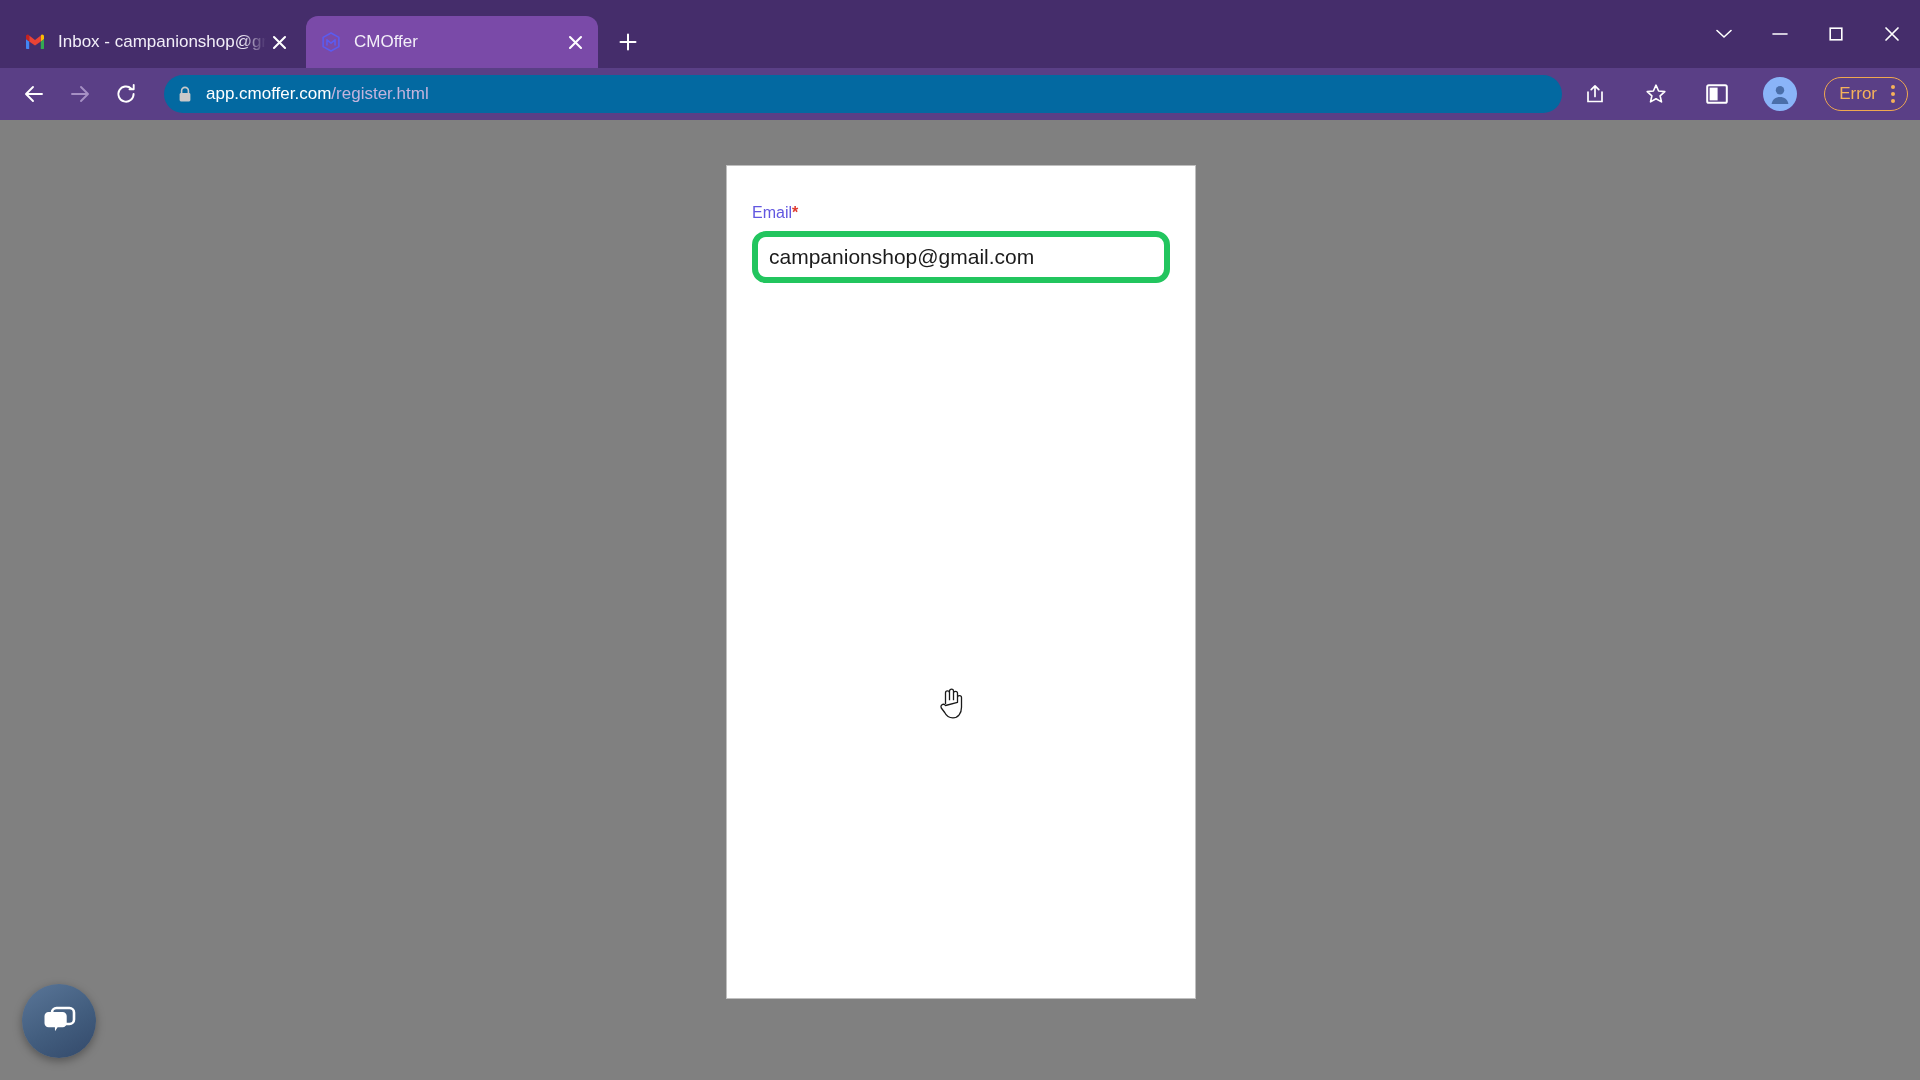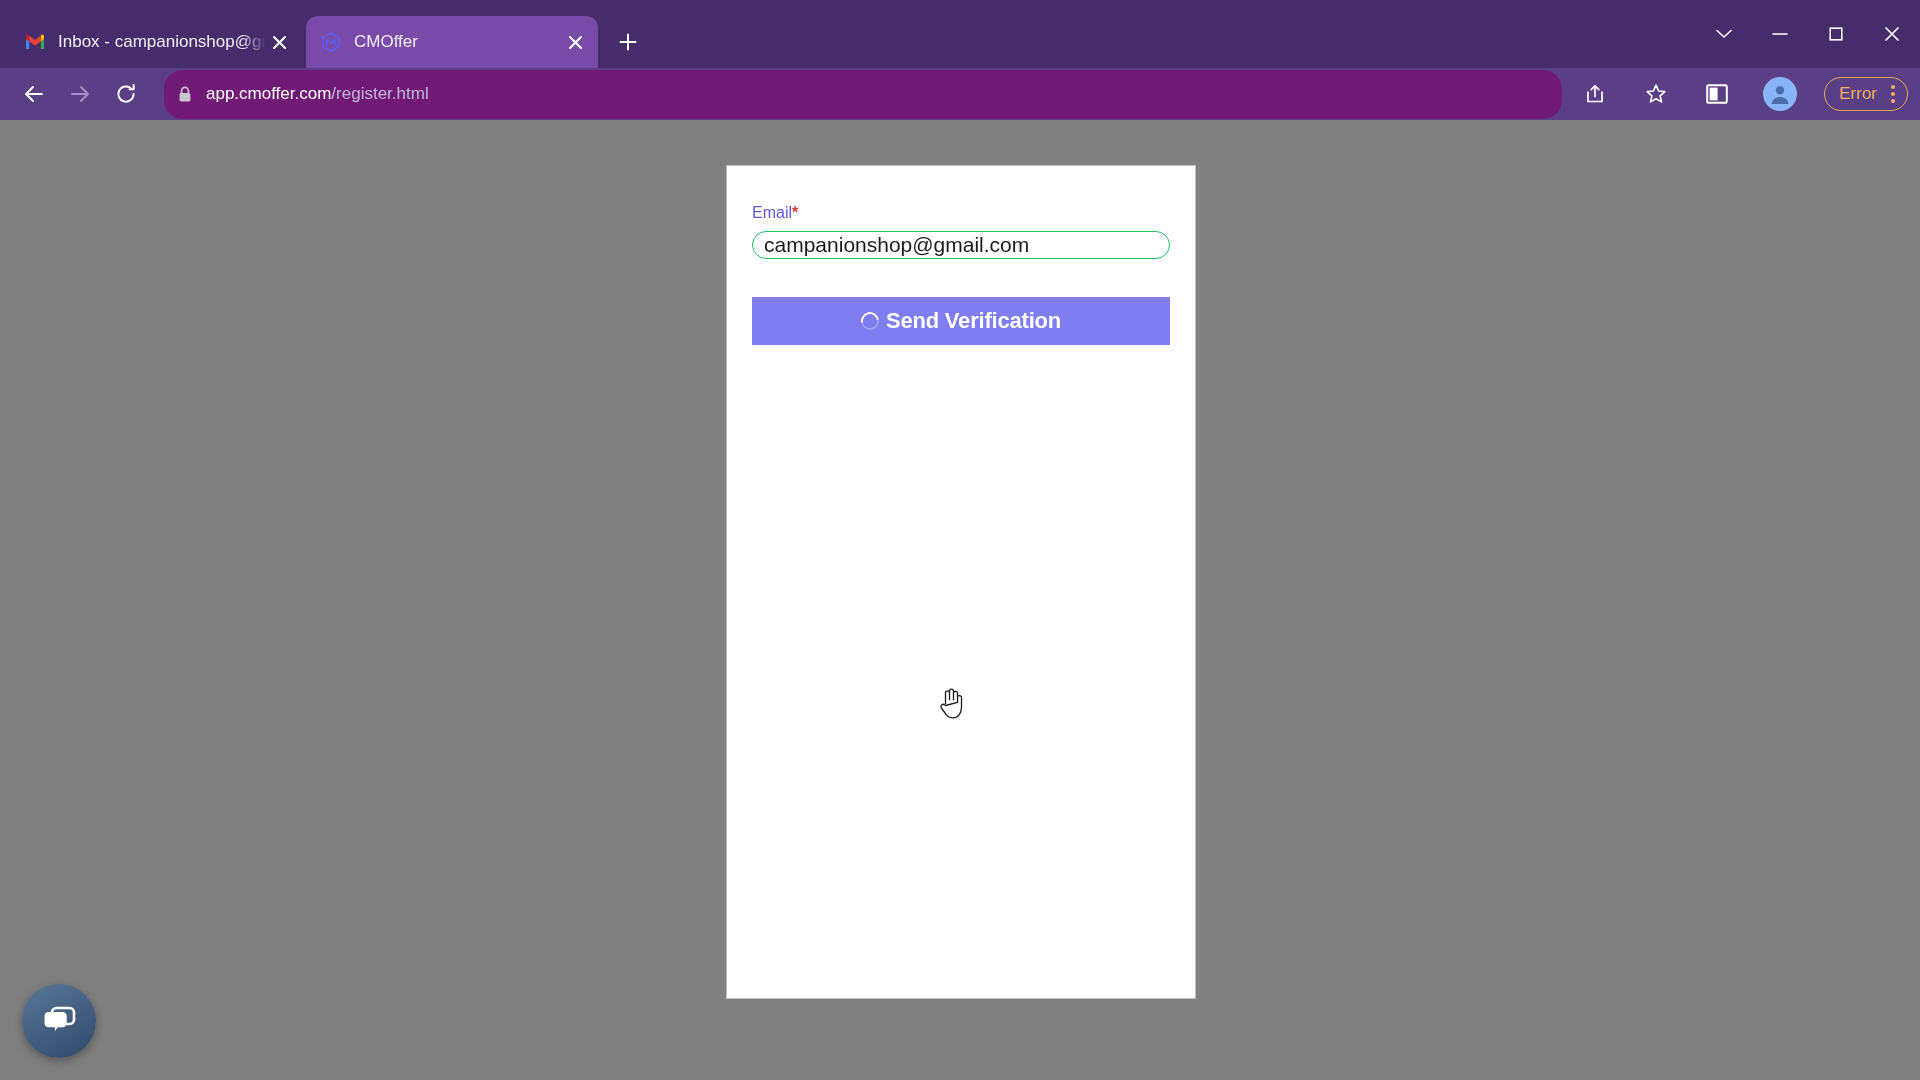--- a/index.html
+++ b/index.html
@@ -87,23 +87,23 @@
   }
   .navbtn {
     width: 44px; height: 44px;
     display: flex; align-items: center; justify-content: center;
     color: #ffffff;
     border-radius: 50%;
   }
   .navbtn.disabled { color: #a690c4; }
   .omnibox {
     flex: 1 1 auto;
-    height: 49px;
+    height: 38px;
     margin: 0 10px 0 14px;
-    background: #701a75;
+    background: #0369a1;
     border-radius: 19px;
     display: flex;
     align-items: center;
     padding: 0 14px;
     min-width: 0;
   }
   .lock-icon { margin-right: 14px; display: flex; align-items: center; }
   .url {
     font-size: 17px;
     color: #ffffff;
@@ -167,22 +167,22 @@
   }
   .field { margin-top: 38px; }
   .field-label {
     font-size: 16px;
     color: #6257e0;
     margin-bottom: 9px;
   }
   .field-label .req { color: #e03a2f; font-weight: bold; }
   .field-input {
     width: 100%;
-    height: 28px;
-    border: 1px solid #22c55e;
+    height: 52px;
+    border: 6px solid #22c55e;
     border-radius: 14px;
     font-size: 21px;
     font-family: "Liberation Sans", sans-serif;
     color: #1b1b1b;
     padding: 0 11px;
     background: #fff;
     outline: none;
   }
   .submit-btn {
     width: 100%;
@@ -373,24 +373,20 @@
         <div class="field">
           <div class="field-label">
             <span>Email</span><span class="req">*</span>
           </div>
           <input class="field-input" type="text" value="campanionshop@gmail.com" style="">
         </div>
 
         <div class="field">
         </div>
 
-        <button class="submit-btn">
-          <span class="spinner"></span>
-          <span>Send Verification</span>
-        </button>
 
       </div>
     </div>
 
     <div class="cursor">
       <svg width="26" height="32" viewBox="0 0 26 32">
         <path d="M7.5 16V4.9a2 2 0 0 1 4 0v7.4m0 0V3.2a2 2 0 0 1 4 0v9.1m0 0V5.3a2 2 0 0 1 4 0v9m0 0V9.6a2 2 0 0 1 4 0v9.6c0 6.2-3.4 10.6-8.6 10.6-4.3 0-6.4-1.6-8.2-5.3L3.3 20c-.8-1.6-.1-3 1.4-3.6 1-.4 2-.1 2.8 1.1z" fill="#ffffff" stroke="#1a1a1a" stroke-width="1.3" stroke-linejoin="round"></path>
       </svg>
     </div>
 

